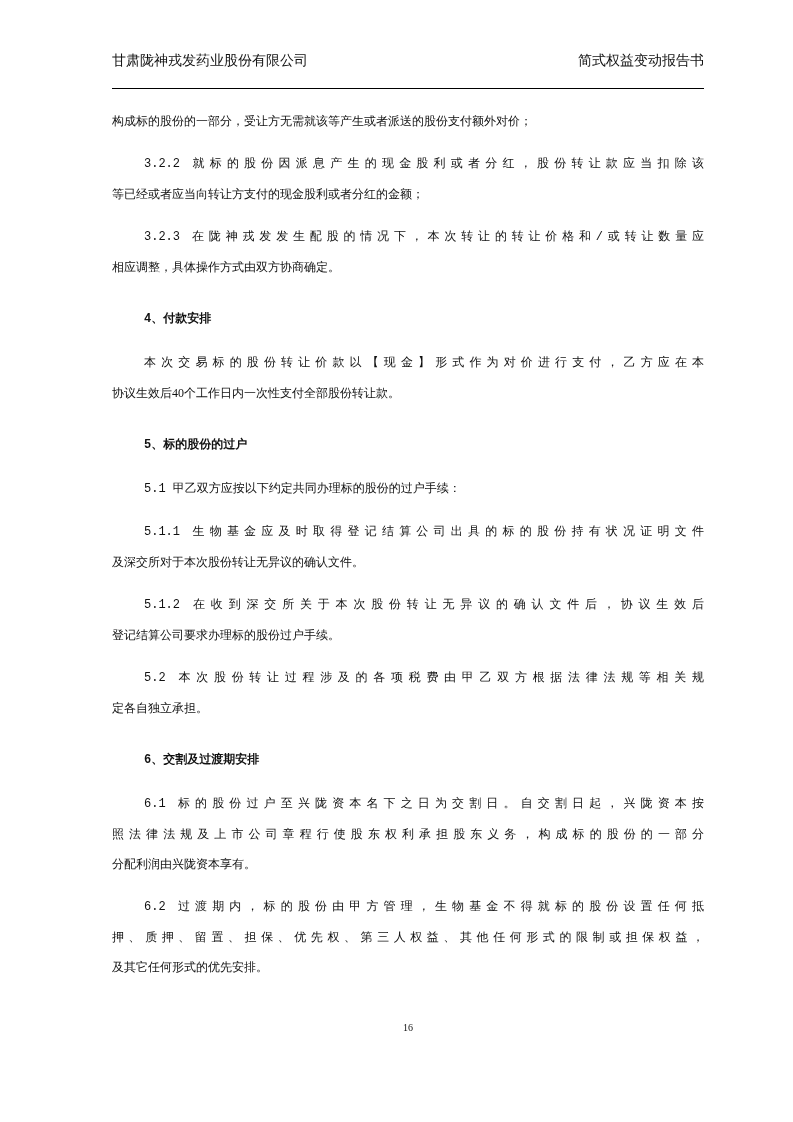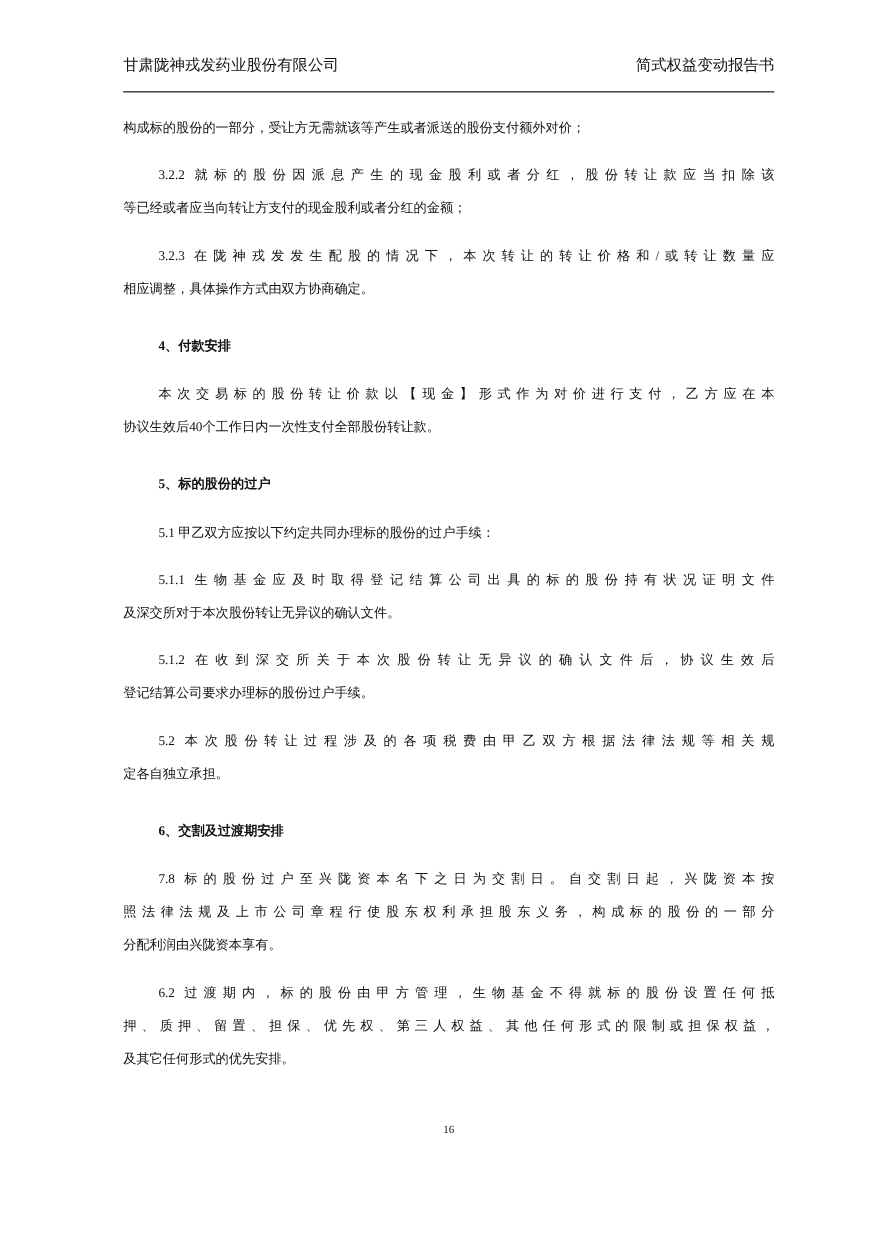--- a/index.html
+++ b/index.html
@@ -8,21 +8,21 @@
     position: relative;
     width: 793px;
     height: 1122px;
     background: #ffffff;
     color: #111111;
     font-family: "Liberation Serif", "DejaVu Serif", serif;
     overflow: hidden;
   }
   .doc-header {
     margin: 52px 89px 0 112px;
-    padding-bottom: 13px;
+    padding-bottom: 18px;
     border-bottom: 1px solid #000000;
     display: flex;
     justify-content: space-between;
     align-items: baseline;
     font-size: 14px;
     line-height: 18px;
     white-space: nowrap;
   }
   .doc-body {
     margin: 0 89px 0 112px;
@@ -33,21 +33,21 @@
   .para { margin-bottom: 13px; }
   .heading { margin-top: 22px; margin-bottom: 14px; font-weight: bold; }
   .heading .line { text-align-last: left; }
   .line {
     text-align: justify;
     text-align-last: justify;
     text-justify: inter-character;
     overflow: hidden;
   }
   .line.last { text-align-last: left; }
-  .line.indent { padding-left: 32px; }
+  .line.indent { padding-left: 32px; font-family: Liberation Mono, monospace; }
   .doc-footer {
     position: absolute;
     top: 1018px;
     left: 112px;
     width: 592px;
     text-align: center;
     font-size: 10px;
     line-height: 20px;
   }
 </style>
@@ -96,21 +96,21 @@
         <div class="line last">登记结算公司要求办理标的股份过户手续。</div>
       </div>
       <div class="para">
         <div class="line indent">5.2 本次股份转让过程涉及的各项税费由甲乙双方根据法律法规等相关规</div>
         <div class="line last">定各自独立承担。</div>
       </div>
       <div class="heading">
         <div class="line last indent">6、交割及过渡期安排</div>
       </div>
       <div class="para">
-        <div class="line indent">7.8 标的股份过户至兴陇资本名下之日为交割日。自交割日起，兴陇资本按</div>
+        <div class="line indent">6.1 标的股份过户至兴陇资本名下之日为交割日。自交割日起，兴陇资本按</div>
         <div class="line">照法律法规及上市公司章程行使股东权利承担股东义务，构成标的股份的一部分</div>
         <div class="line last">分配利润由兴陇资本享有。</div>
       </div>
       <div class="para">
         <div class="line indent">6.2 过渡期内，标的股份由甲方管理，生物基金不得就标的股份设置任何抵</div>
         <div class="line">押、质押、留置、担保、优先权、第三人权益、其他任何形式的限制或担保权益，</div>
         <div class="line last">及其它任何形式的优先安排。</div>
       </div>
     </main>
 

